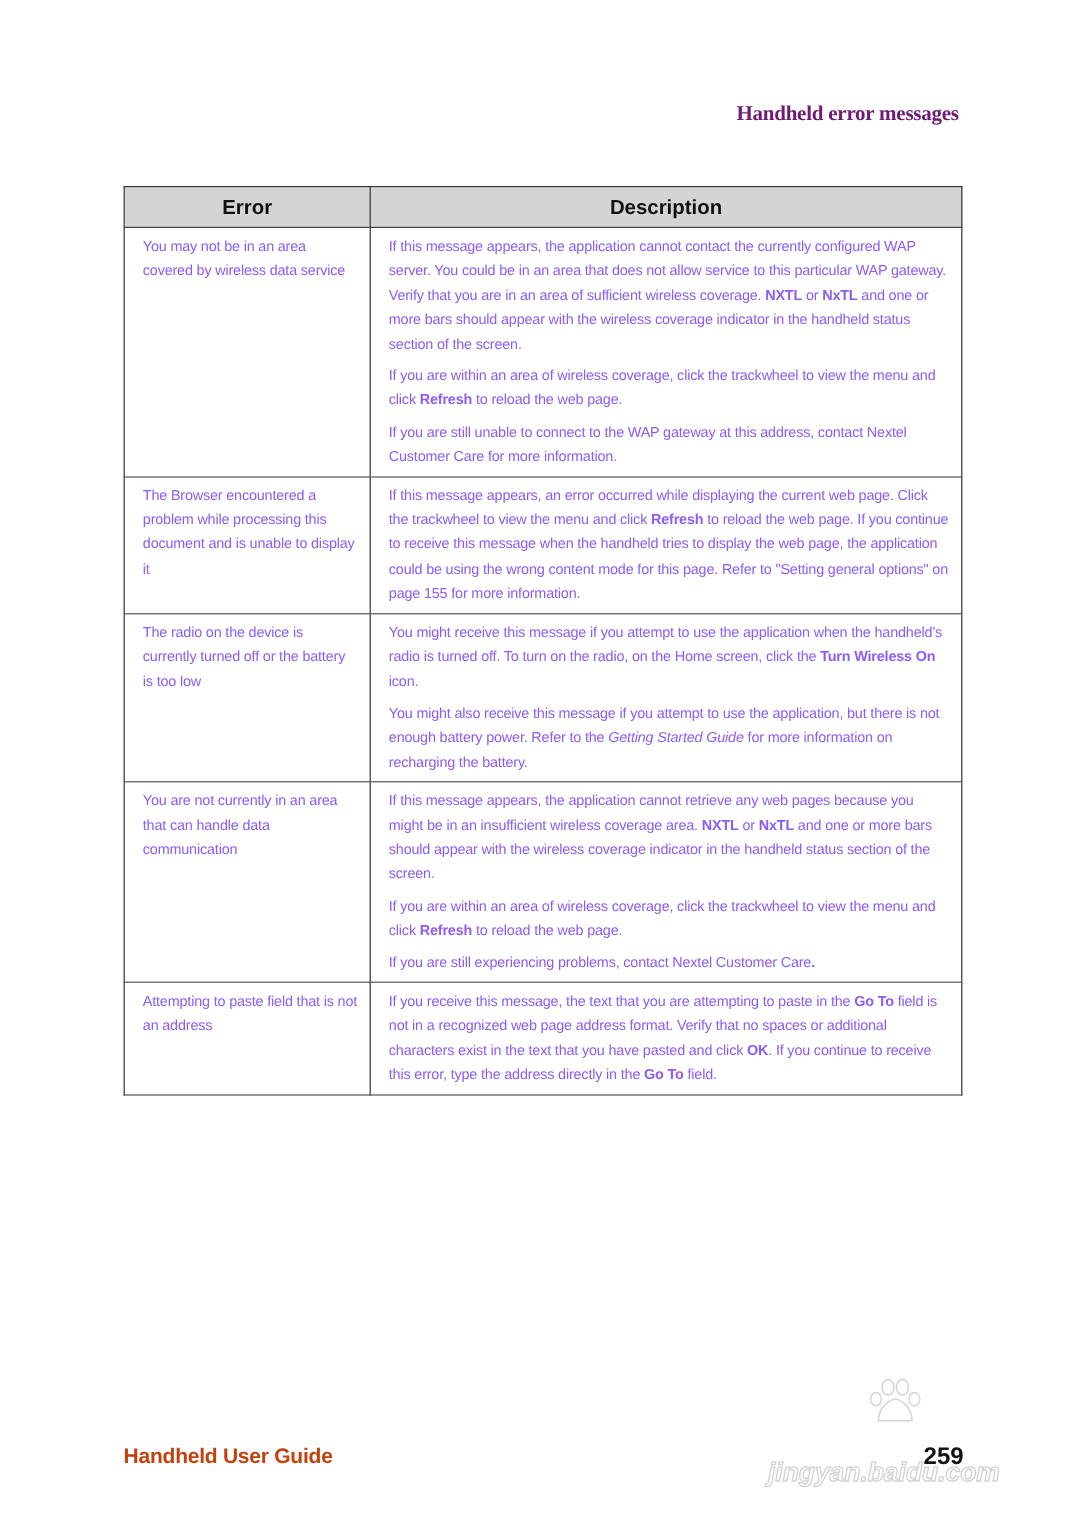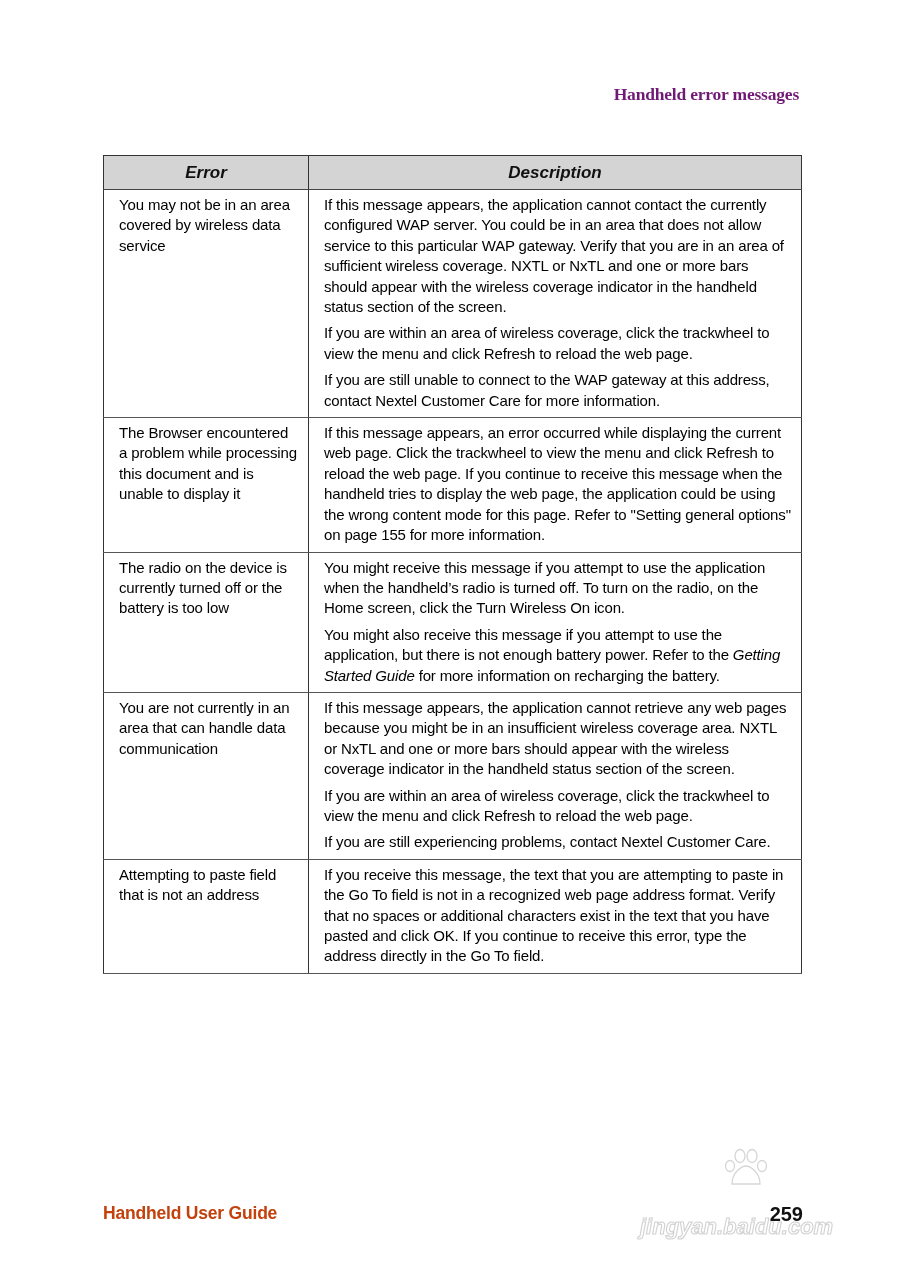--- a/index.html
+++ b/index.html
@@ -39,46 +39,45 @@
     .err-table th {
       background: #d4d4d4;
       font-weight: bold;
       font-size: 17px;
       height: 33px;
       padding: 0;
       text-align: center;
       border: 1.2px solid #333;
       border-bottom: 1.2px solid #444;
       color: #111;
-      font-style: italic;
     }
     .err-table td {
       border-left: 1.2px solid #333;
       border-right: 1.2px solid #333;
       border-top: 1px solid #555;
       border-bottom: 1px solid #555;
       vertical-align: top;
-      font-size: 15px;
+      font-size: 12px;
       line-height: 20.4px;
       letter-spacing: -0.15px;
-      color: #000000;
+      color: #8b5cf6;
     }
     .err-table td.err-cell {
       padding: 5px 10px 8px 15px;
     }
     .err-table td.desc-cell {
       padding: 5px 10px 6px 15px;
     }
     .desc-para {
       margin: 0 0 6px 0;
     }
     .desc-para:last-child {
       margin-bottom: 0;
     }
-    .desc-para b { font-weight: normal; text-align: center; }
+    .desc-para b { font-weight: bold; text-align: center; }
     .desc-para i { font-style: italic; }
     .footer-title {
       position: absolute;
       left: 103px;
       top: 1203px;
       font-size: 17.5px;
       font-weight: bold;
       letter-spacing: -0.2px;
       color: #c2410c;
     }

